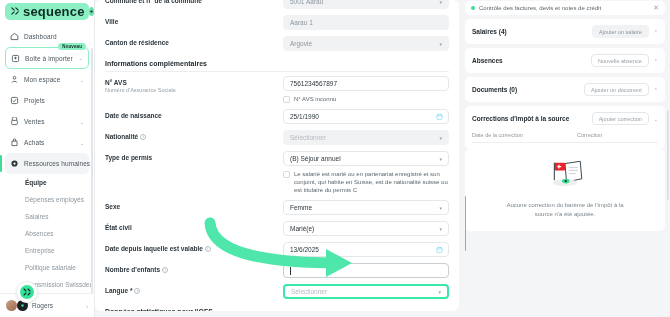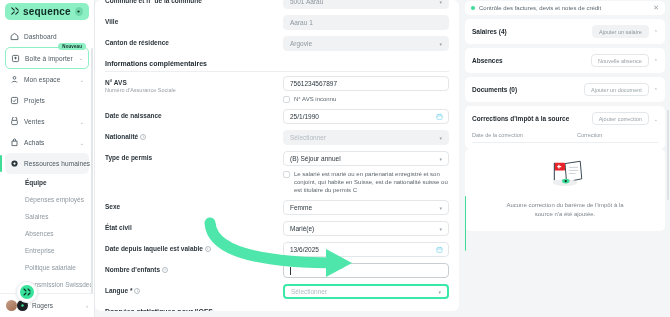--- a/index.html
+++ b/index.html
@@ -24,21 +24,21 @@
     margin: 3px 5px 4px 5px;
     height: 17px;
     background: #8df0c5;
     border-radius: 5px;
     display: flex; align-items: center;
     padding: 0 6px;
     gap: 4px;
   }
   .logo-mark { font-size: 8px; color: #0d2b23; font-weight: 700; line-height:1; }
   .logo-text {
-    font-size: 10px; color: #0d2b23; font-weight: 700;
+    font-size: 13px; color: #0d2b23; font-weight: 700;
     letter-spacing: 0.2px; flex: 1;
   }
   .logo-badge {
     width: 9px; height: 9px; border-radius: 50%;
     background: #6fd9ab; display: flex;
     align-items: center; justify-content: center;
     font-size: 5px; color: #0d2b23;
   }
 
   .nav {

